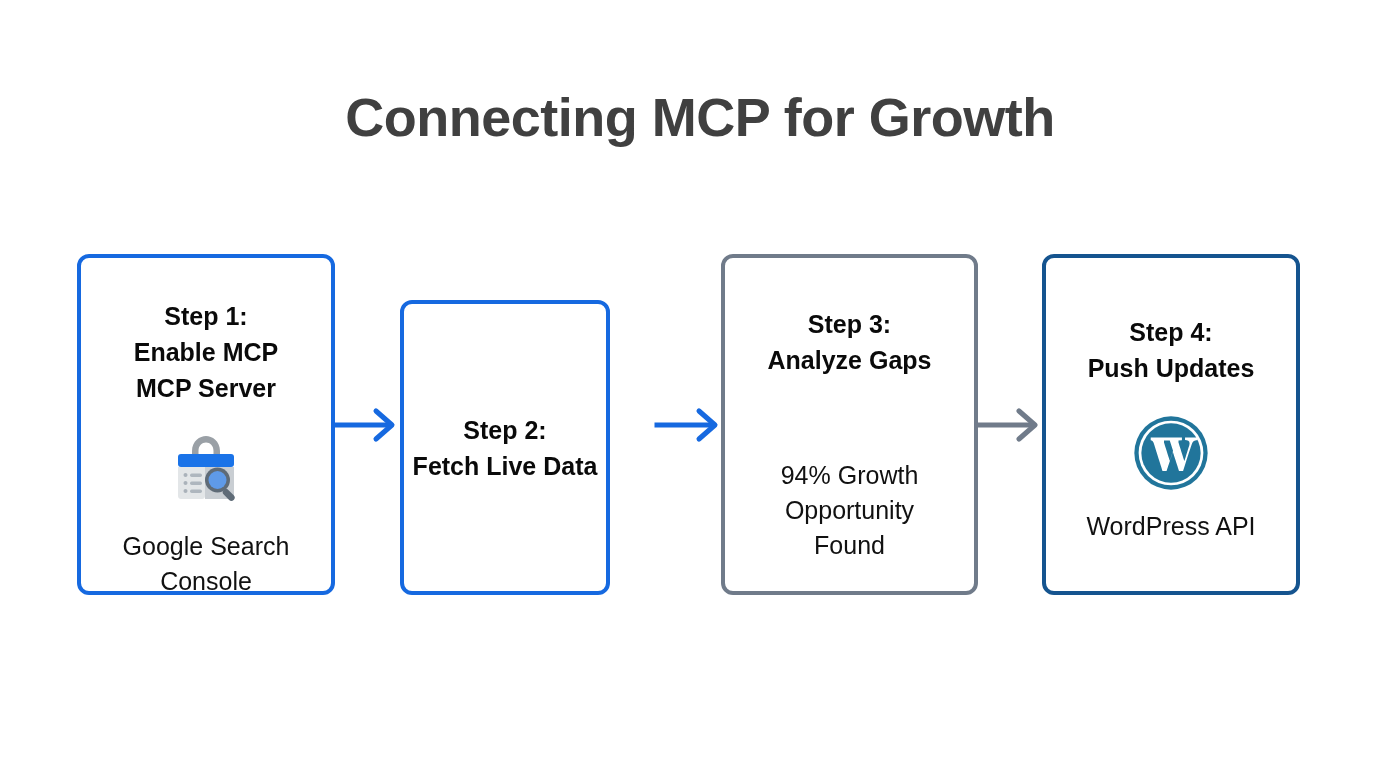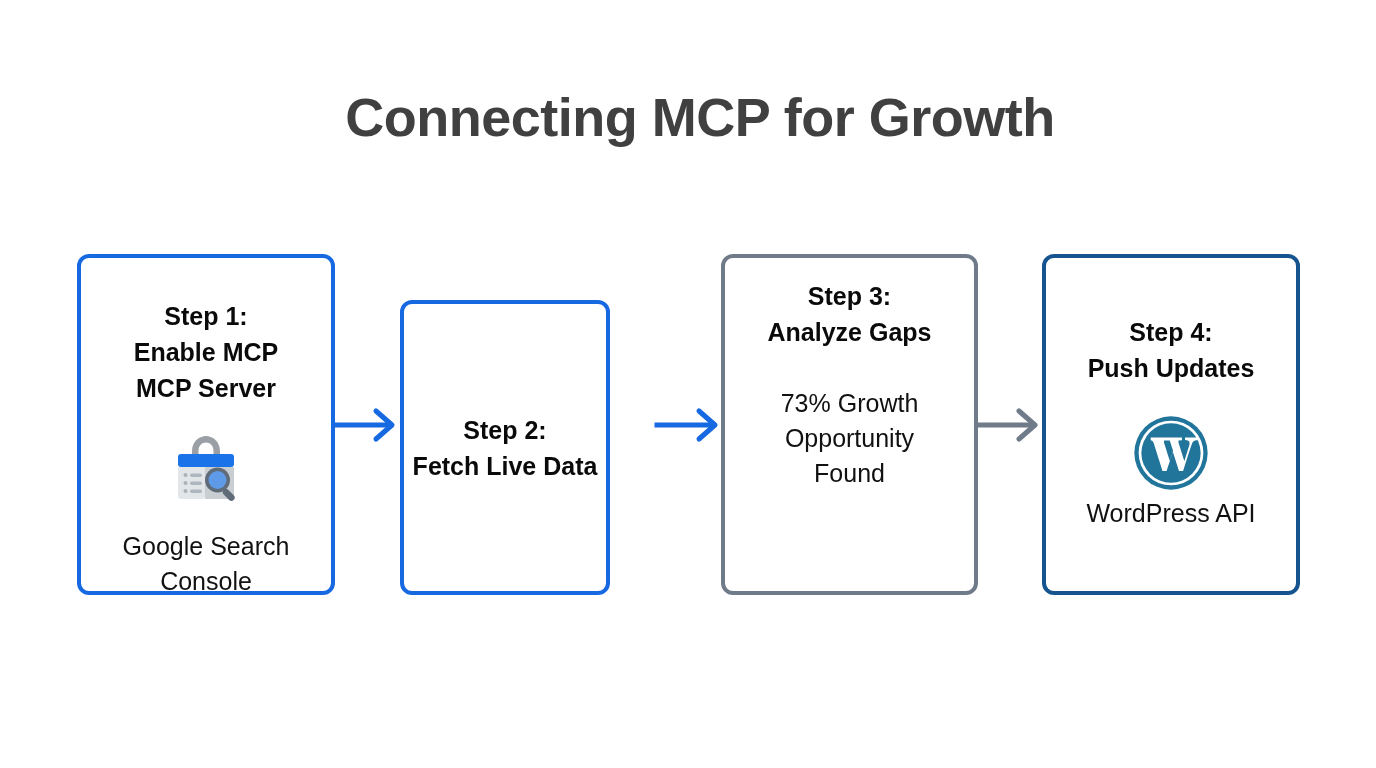--- a/index.html
+++ b/index.html
@@ -58,21 +58,22 @@
     left: 400px; top: 300px;
     width: 210px; height: 295px;
     border: 4px solid #1669e0;
     justify-content: center;
   }
   .box3 {
     left: 721px; top: 254px;
     width: 257px; height: 341px;
     border: 4px solid #707b8a;
     justify-content: flex-start;
-    padding-top: 20px;
+    padding-top: 48px;
+    gap: 44px;
   }
   .box4 {
     left: 1042px; top: 254px;
     width: 258px; height: 341px;
     border: 4px solid #15548f;
     justify-content: flex-start;
     padding-top: 56px;
   }
 
   .box-heading {
@@ -88,21 +89,21 @@
     font-size: 25px;
     font-weight: normal;
     line-height: 35px;
     text-align: center;
     color: #111111;
     white-space: pre-line;
   }
 
   .box1 .box-body { margin-top: 25px; }
   .box3 .box-body { margin-top: 36px; }
-  .box4 .box-body { margin-top: 4px; }
+  .box4 .box-body { margin-top: 17px; }
 
   
   .icon-slot {
     display: flex;
     align-items: center;
     justify-content: center;
   }
   .gsc-slot { margin-top: 24px; height: 74px; }
   .wp-slot  { margin-top: 28px; height: 78px; }
 
@@ -166,21 +167,21 @@
   <div class="arrow" style="left:653px; top:398px; width:76px; height:54px;">
     <svg width="76" height="54" viewBox="0 0 76 54" xmlns="http://www.w3.org/2000/svg">
       <path d="M4 27 L58 27" stroke="#1669e0" stroke-width="5" fill="none" stroke-linecap="square"></path>
       <path d="M46 13 L62 27 L46 41" stroke="#1669e0" stroke-width="5" fill="none" stroke-linecap="round" stroke-linejoin="round"></path>
     </svg>
   </div>
 
   <div class="flow-box box3">
     <div class="box-heading">Step 3:
 Analyze Gaps</div>
-    <div class="box-body">73% Growth
+    <div class="box-body">94% Growth
 Opportunity
 Found</div>
   </div>
 
   <div class="arrow" style="left:973px; top:398px; width:76px; height:54px;">
     <svg width="76" height="54" viewBox="0 0 76 54" xmlns="http://www.w3.org/2000/svg">
       <path d="M4 27 L58 27" stroke="#707b8a" stroke-width="5" fill="none" stroke-linecap="square"></path>
       <path d="M46 13 L62 27 L46 41" stroke="#707b8a" stroke-width="5" fill="none" stroke-linecap="round" stroke-linejoin="round"></path>
     </svg>
   </div>

